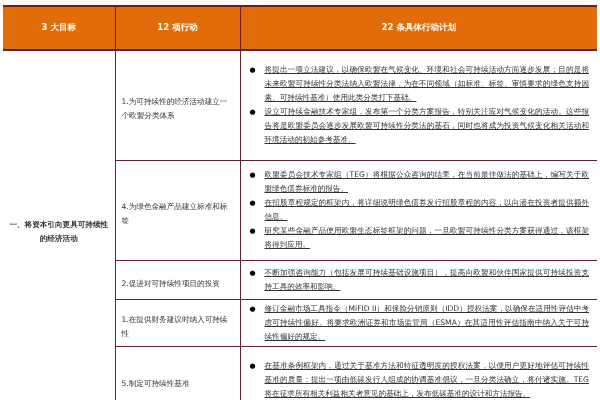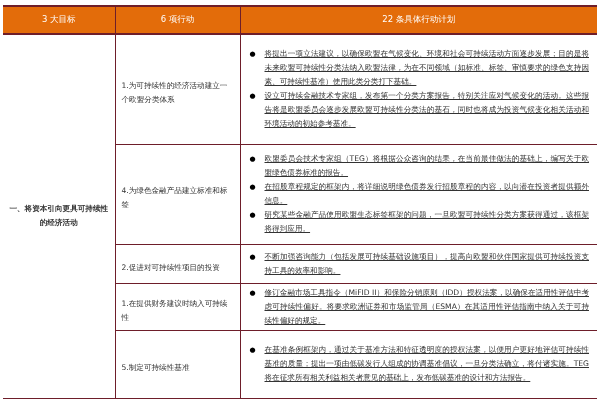--- a/index.html
+++ b/index.html
@@ -1,19 +1,19 @@
 <!DOCTYPE html>
 <html><head>
 <meta charset="utf-8">
 <style>
   html, body { margin:0; padding:0; background:#ffffff; }
   body { width:600px; height:400px; overflow:hidden; position:relative;
          font-family:"DejaVu Sans", "Liberation Sans", sans-serif; color:#222; }
   .tbl { position:absolute; left:3px; top:5px; width:594px; border-collapse:collapse; table-layout:fixed; }
-  .tbl th { background:#E36C0A; color:#fff; font-size:8.5px; font-weight:normal; height:18px; padding:4px;
+  .tbl th { background:#E36C0A; color:#fff; font-size:8.5px; font-weight:bold; height:18px; padding:12px;
             border-top:2px solid #6E1E2A; border-bottom:2px solid #6E1E2A; text-align:center; }
   .tbl th.c1 { border-right:1px solid #6E1E2A; }
   .tbl th.c2 { border-right:1px solid #6E1E2A; }
   .tbl td { vertical-align:middle; border-bottom:1.5px solid #6E1E2A; font-size:7.6px; line-height:14px; padding:0; }
   .tbl td.goal { text-align:center; border-right:1px solid #6E1E2A; padding:0 6px; color:#333;font-weight:bold; }
   .tbl td.action { border-left:1px solid #6E1E2A; border-right:1px solid #6E1E2A; padding:8px 6px 0 6px; color:#333; }
   .tbl td.plans { padding:2px 8px 2px 0; }
   .plan { display:flex; align-items:flex-start; color:#333; }
   .bullet { width:24px; flex:none; text-align:center; font-size:7px; line-height:14px; color:#000; }
   .plan-text { flex:1; text-align:justify;text-decoration:underline; }
@@ -23,21 +23,21 @@
 
 <table class="tbl">
   <colgroup>
     <col style="width:112px">
     <col style="width:125px">
     <col style="width:357px">
   </colgroup>
   <thead>
     <tr>
       <th class="c1">3 大目标</th>
-      <th class="c2">6 项行动</th>
+      <th class="c2">12 项行动</th>
       <th class="c3">22 条具体行动计划</th>
     </tr>
   </thead>
   <tbody>
 
     <tr style="height:110px">
       <td class="goal" rowspan="5">一、将资本引向更具可持续性的经济活动</td>
       <td class="action">1.为可持续性的经济活动建立一个欧盟分类体系</td>
       <td class="plans">
         <div class="plan">

